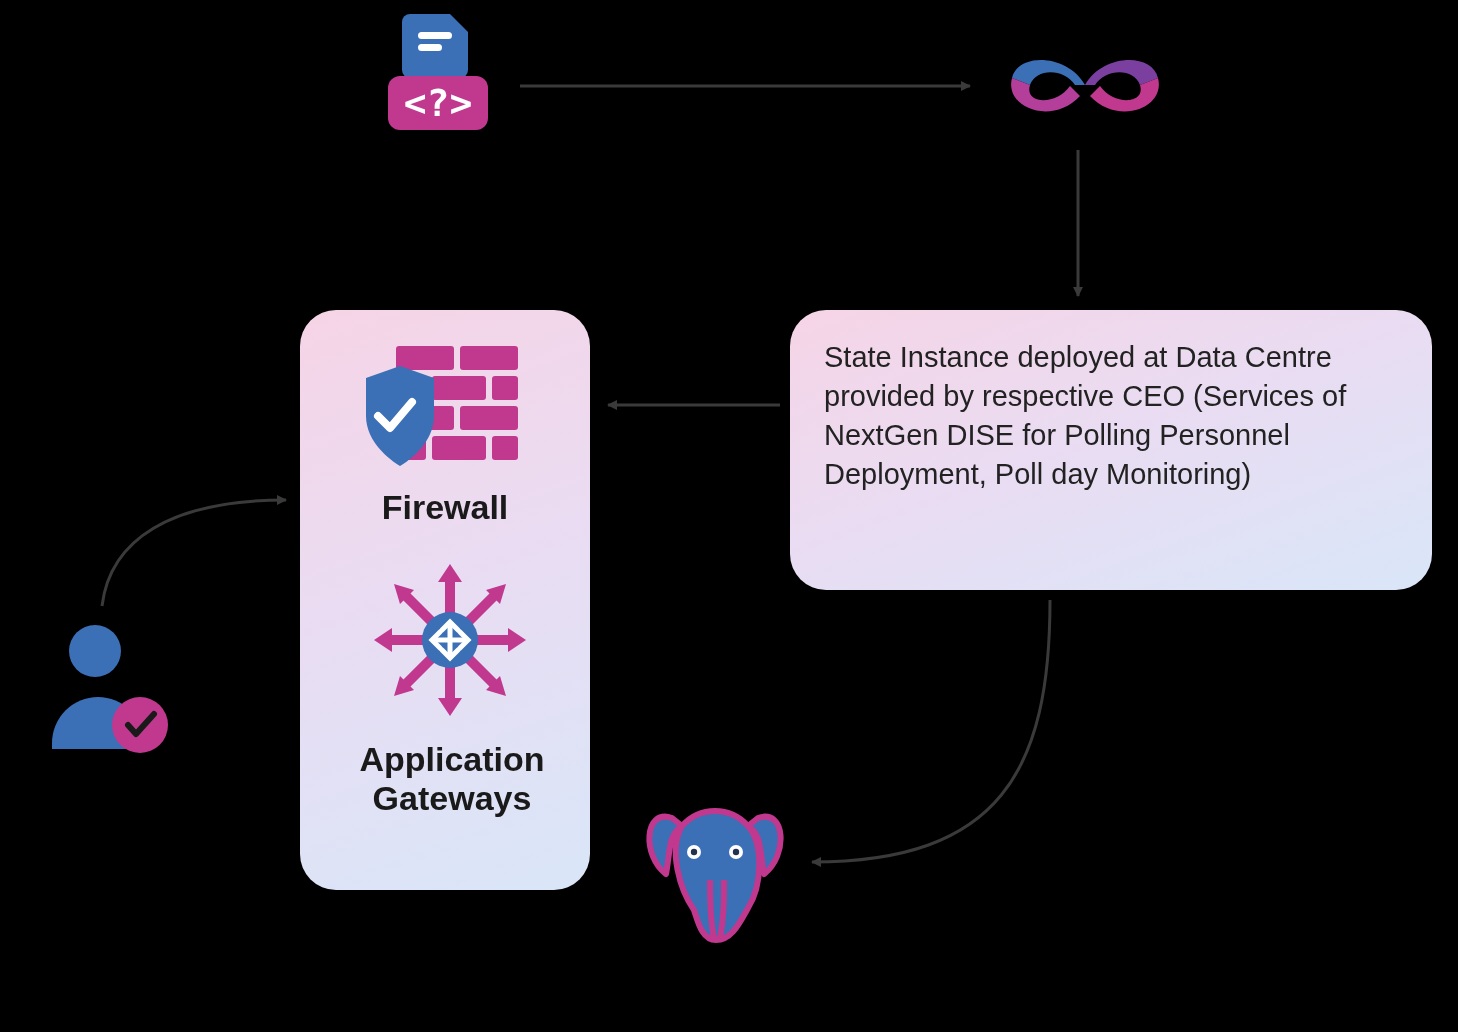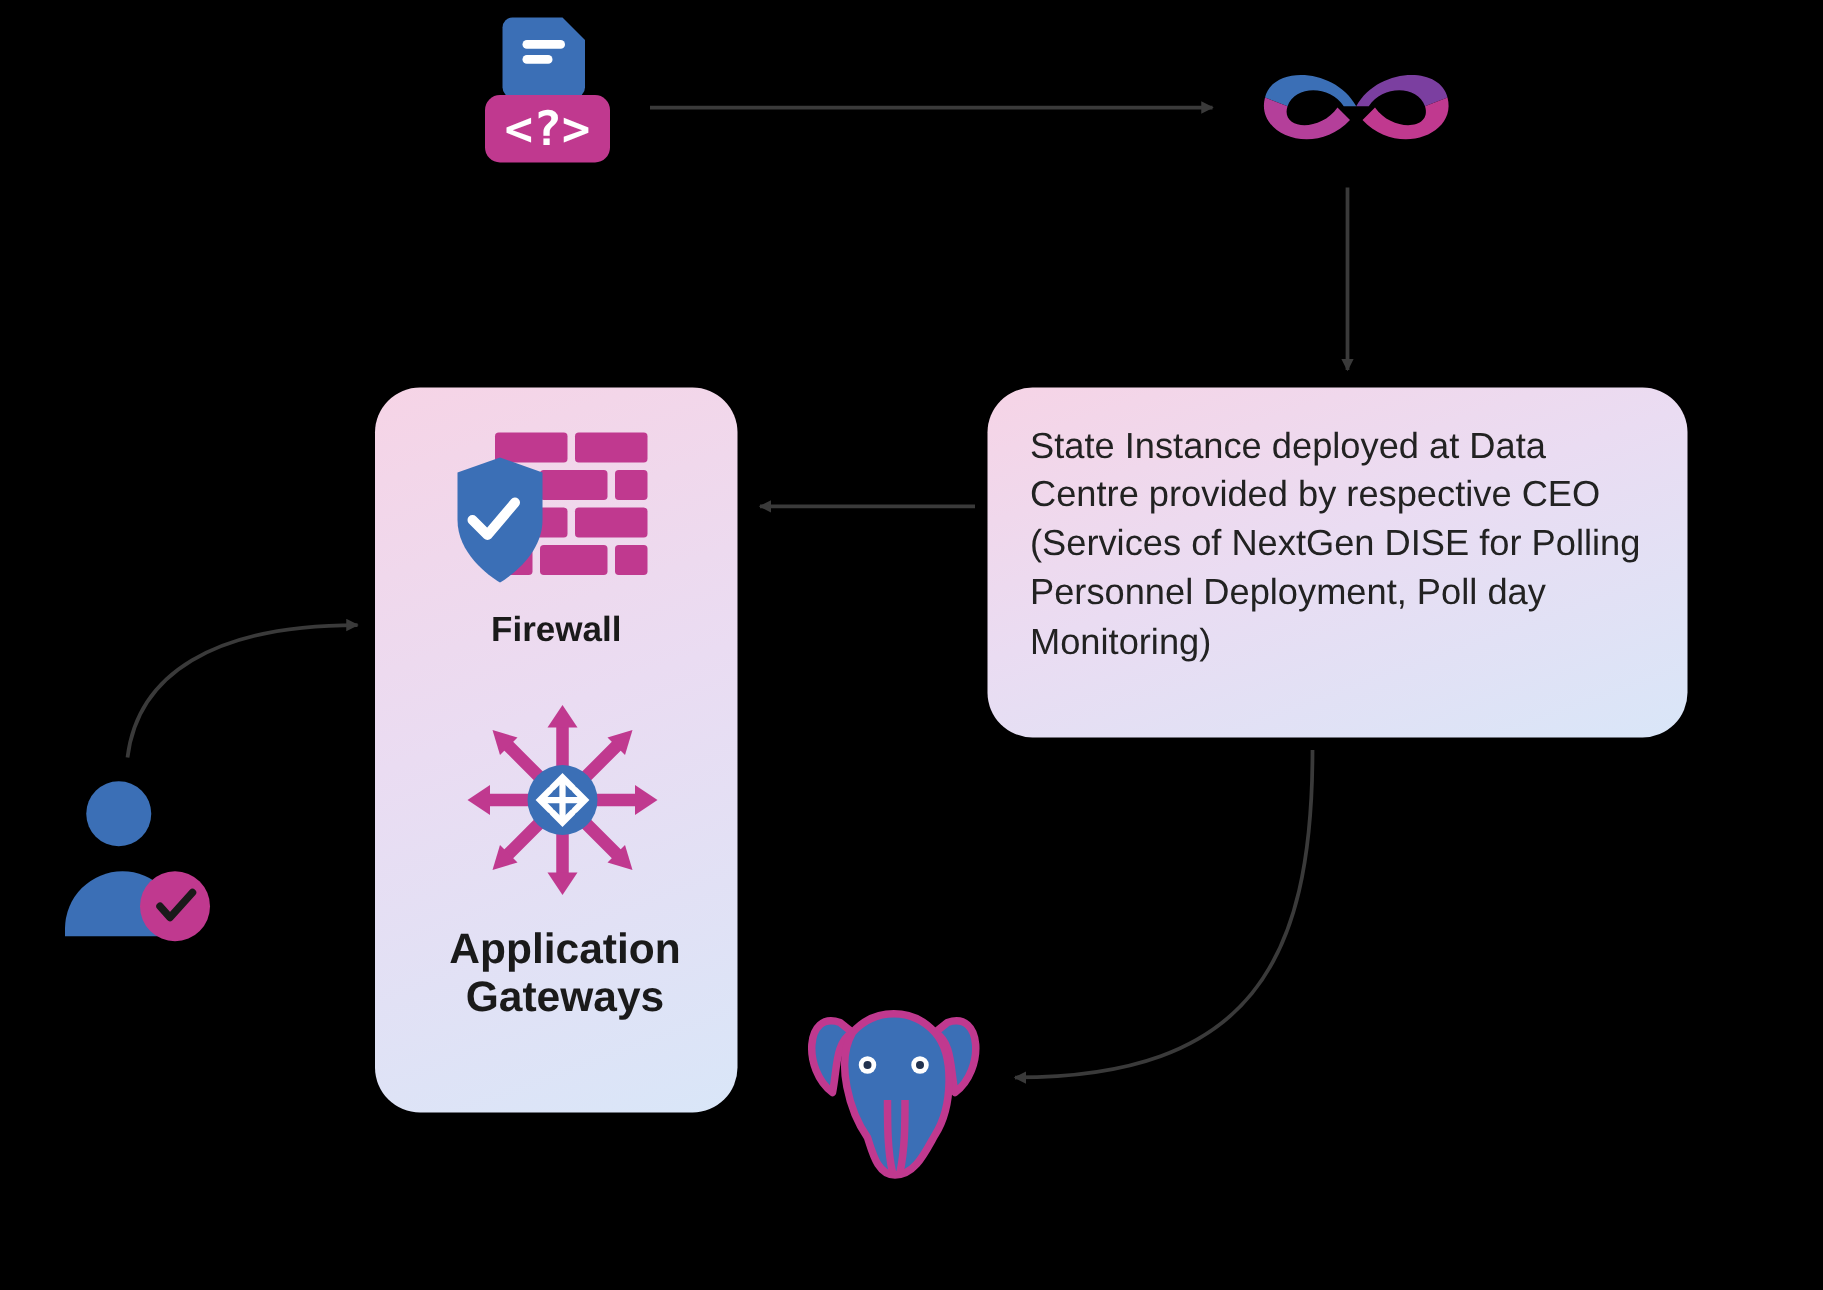--- a/index.html
+++ b/index.html
@@ -85,21 +85,21 @@
       <circle cx="54" cy="62" r="7" fill="#ffffff" stroke="none"></circle>
       <circle cx="96" cy="62" r="7" fill="#ffffff" stroke="none"></circle>
       <circle cx="54" cy="62" r="3.2" fill="#22324f" stroke="none"></circle>
       <circle cx="96" cy="62" r="3.2" fill="#22324f" stroke="none"></circle>
 
       <path d="M70 90 C 70 110, 70 130, 74 148" fill="none"></path>
       <path d="M84 90 C 84 110, 84 128, 80 148" fill="none"></path>
     </g>
   </svg>
 
-  <div class="box" style="left:790px; top:310px; width:560px; height:280px;">
+  <div class="box" style="left:790px; top:310px; width:642px; height:280px;">
     <div class="box-text">State Instance deployed at Data Centre provided by respective CEO (Services of NextGen DISE for Polling Personnel Deployment, Poll day Monitoring)</div>
   </div>
 
   <div class="box" style="left:300px; top:310px; width:290px; height:580px;">
 
     <svg style="position:absolute; left:60px; top:30px;" width="170" height="130" viewBox="0 0 170 130">
 
       <g fill="#c0398f">
         <rect x="36" y="6" width="58" height="24" rx="3"></rect>
         <rect x="100" y="6" width="58" height="24" rx="3"></rect>
@@ -110,21 +110,21 @@
         <rect x="100" y="66" width="58" height="24" rx="3"></rect>
         <rect x="36" y="96" width="30" height="24" rx="3"></rect>
         <rect x="72" y="96" width="54" height="24" rx="3"></rect>
         <rect x="132" y="96" width="26" height="24" rx="3"></rect>
       </g>
 
       <path d="M40 34 L74 22 L108 34 V72 C108 98 84 116 74 122 C64 116 40 98 40 72 Z" transform="translate(-34,4)" fill="#3b6fb6"></path>
       <path d="M26 72 l12 12 l22 -26" transform="translate(-8,4)" stroke="#ffffff" stroke-width="8" fill="none" stroke-linecap="round" stroke-linejoin="round"></path>
     </svg>
 
-    <div class="label" style="left:0; right:0; top:178px; font-size:28px;">Firewall</div>
+    <div class="label" style="left:0; right:0; top:178px; font-size:34px;">Firewall</div>
 
     <svg style="position:absolute; left:70px; top:250px;" width="160" height="160" viewBox="0 0 160 160">
       <g stroke="#c0398f" stroke-width="10" stroke-linecap="round">
         <line x1="80" y1="80" x2="80" y2="18"></line>
         <line x1="80" y1="80" x2="80" y2="142"></line>
         <line x1="80" y1="80" x2="18" y2="80"></line>
         <line x1="80" y1="80" x2="142" y2="80"></line>
         <line x1="80" y1="80" x2="34" y2="34"></line>
         <line x1="80" y1="80" x2="126" y2="34"></line>
         <line x1="80" y1="80" x2="34" y2="126"></line>

